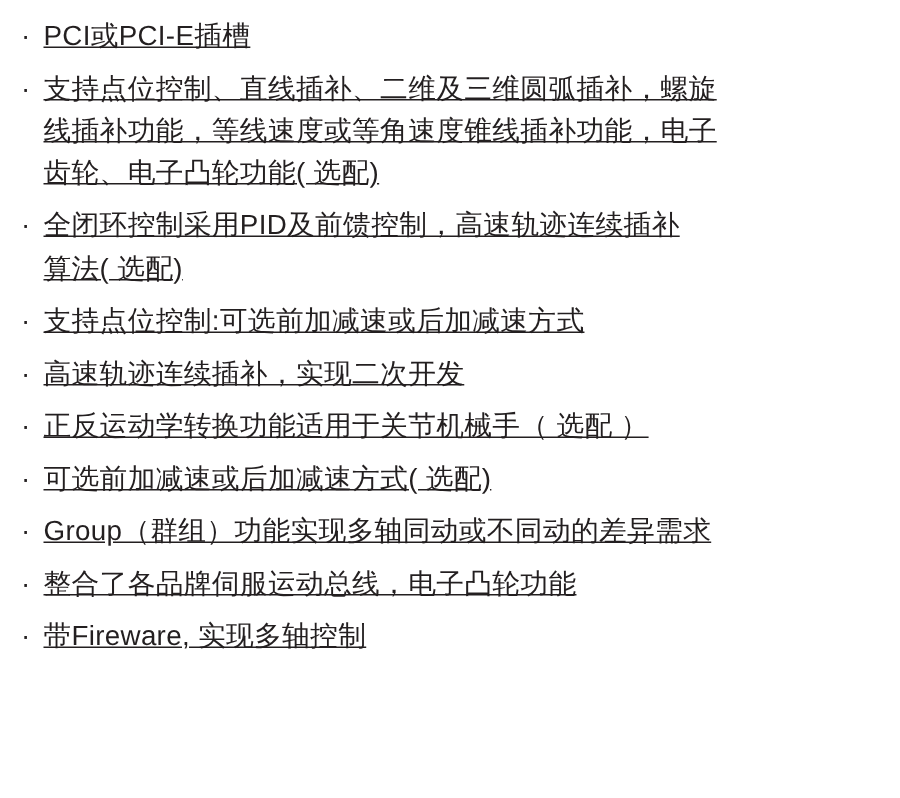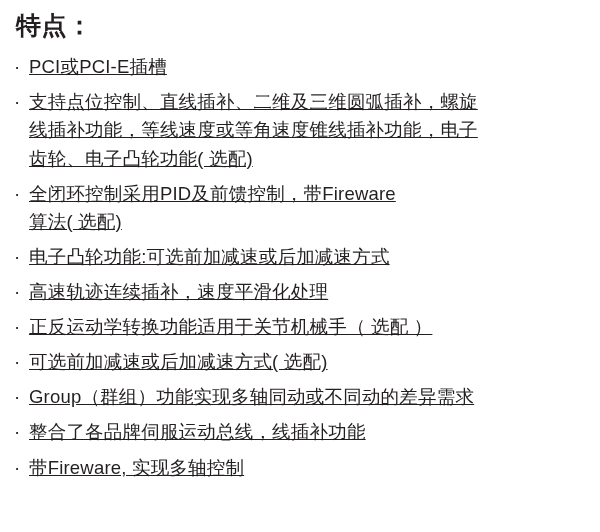--- a/index.html
+++ b/index.html
@@ -56,60 +56,59 @@
     flex: 1 1 auto;
     white-space: pre-wrap;
     text-indent: 0;
     text-decoration: underline;
   }
 </style>
 </head>
 <body>
 
 <div class="page">
-  <h1 class="title">特点：</h1>
 
   <ul class="feature-list">
     <li class="feature-item">
       <span class="bullet">·</span>
       <span class="item-text">PCI或PCI-E插槽</span>
     </li>
     <li class="feature-item">
       <span class="bullet">·</span>
       <span class="item-text">支持点位控制、直线插补、二维及三维圆弧插补，螺旋
 线插补功能，等线速度或等角速度锥线插补功能，电子
 齿轮、电子凸轮功能( 选配)</span>
     </li>
     <li class="feature-item">
       <span class="bullet">·</span>
-      <span class="item-text">全闭环控制采用PID及前馈控制，带Fireware
+      <span class="item-text">全闭环控制采用PID及前馈控制，高速轨迹连续插补
 算法( 选配)</span>
     </li>
     <li class="feature-item">
       <span class="bullet">·</span>
-      <span class="item-text">电子凸轮功能:可选前加减速或后加减速方式</span>
+      <span class="item-text">支持点位控制:可选前加减速或后加减速方式</span>
     </li>
     <li class="feature-item">
       <span class="bullet">·</span>
-      <span class="item-text">高速轨迹连续插补，速度平滑化处理</span>
+      <span class="item-text">高速轨迹连续插补，实现二次开发</span>
     </li>
     <li class="feature-item">
       <span class="bullet">·</span>
       <span class="item-text">正反运动学转换功能适用于关节机械手（ 选配 ）</span>
     </li>
     <li class="feature-item">
       <span class="bullet">·</span>
       <span class="item-text">可选前加减速或后加减速方式( 选配)</span>
     </li>
     <li class="feature-item">
       <span class="bullet">·</span>
       <span class="item-text">Group（群组）功能实现多轴同动或不同动的差异需求</span>
     </li>
     <li class="feature-item">
       <span class="bullet">·</span>
-      <span class="item-text">整合了各品牌伺服运动总线，线插补功能</span>
+      <span class="item-text">整合了各品牌伺服运动总线，电子凸轮功能</span>
     </li>
     <li class="feature-item">
       <span class="bullet">·</span>
       <span class="item-text">带Fireware, 实现多轴控制</span>
     </li>
   </ul>
 </div>
 
 </body></html>

